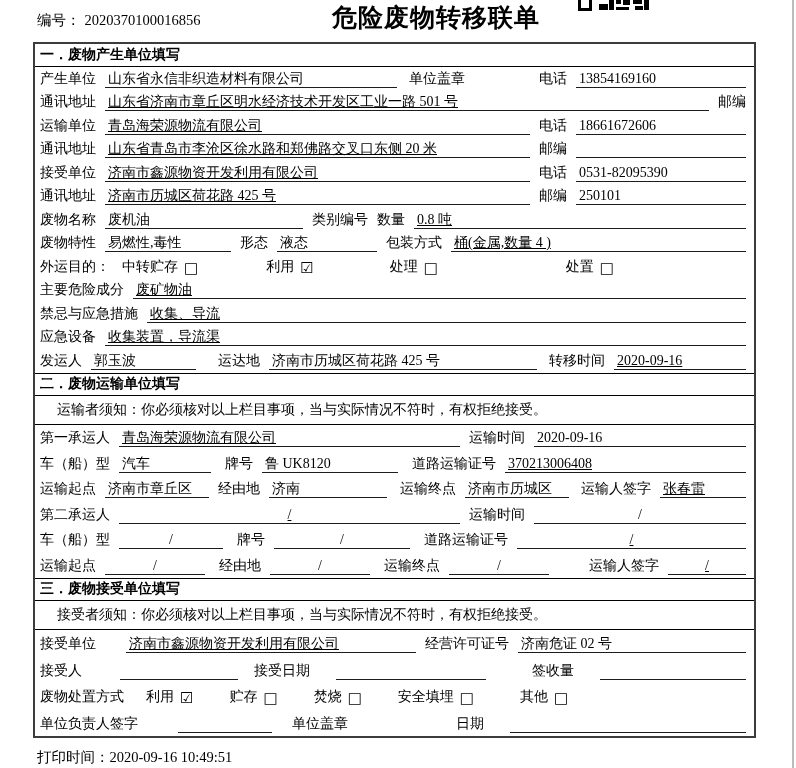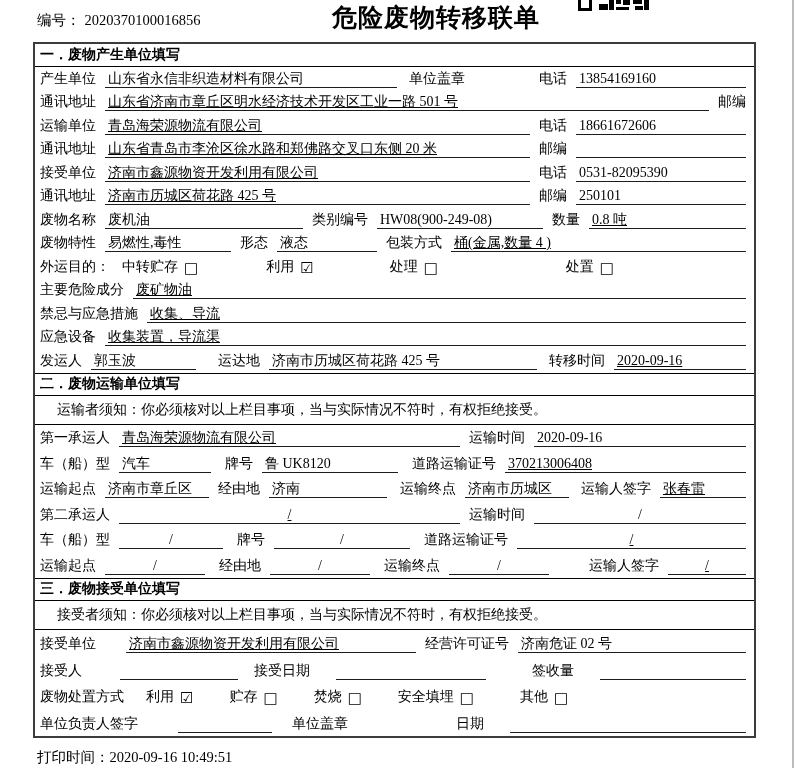--- a/index.html
+++ b/index.html
@@ -120,21 +120,20 @@
       <span class="lb">通讯地址</span>
       <span class="fd grow">济南市历城区荷花路 425 号</span>
       <span class="lb">邮编</span>
       <span class="fd" style="width:170px">250101</span>
     </div>
 
     <div class="row">
       <span class="lb">废物名称</span>
       <span class="fd" style="width:198px">废机油</span>
       <span class="lb">类别编号</span>
-      <span class="fd" style="width:166px">HW08(900-249-08)</span>
       <span class="lb">数量</span>
       <span class="fd grow">0.8 吨</span>
     </div>
 
     <div class="row">
       <span class="lb">废物特性</span>
       <span class="fd" style="width:126px">易燃性,毒性</span>
       <span class="lb">形态</span>
       <span class="fd" style="width:100px">液态</span>
       <span class="lb">包装方式</span>

